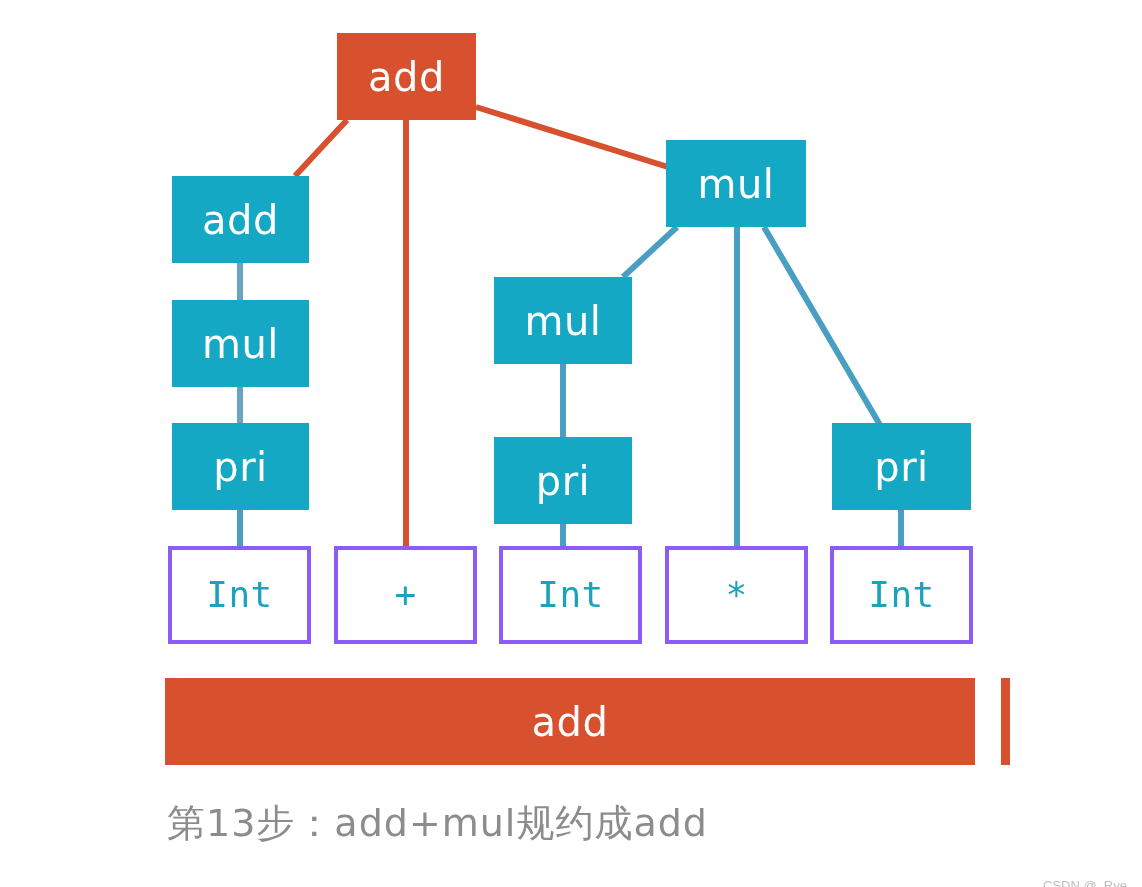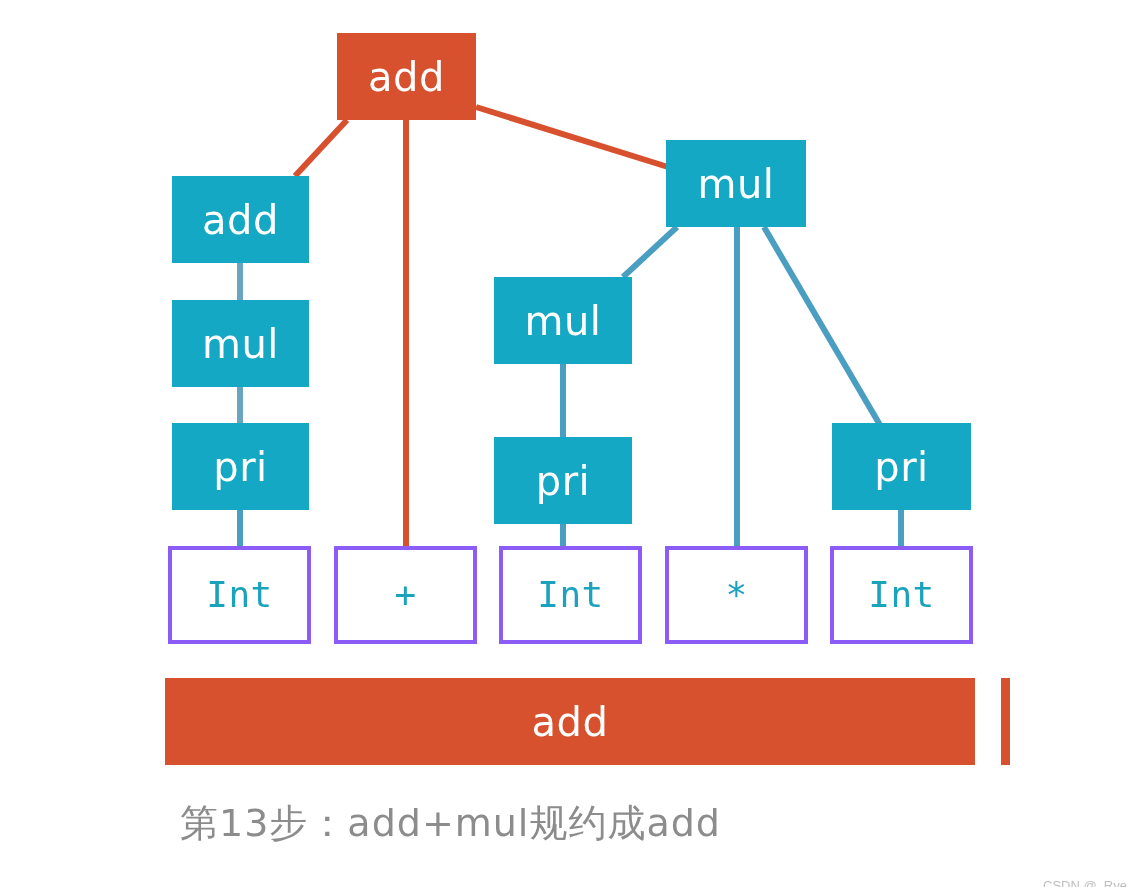--- a/index.html
+++ b/index.html
@@ -155,17 +155,17 @@
         <span class="node-label">Int</span>
       </div>
     </div>
 
   <div class="stack-bar" style="left: 165px; top: 678px; width: 810px; height: 87px;">
     <span class="node-label">add</span>
   </div>
 
   <div class="stack-cursor" style="left: 1001px; top: 678px; width: 9px; height: 87px;"></div>
 
-  <div class="caption" style="left: 180px; top: 798px;">第13步：add+mul规约成add</div>
+  <div class="caption" style="left: 167px; top: 798px;">第13步：add+mul规约成add</div>
 
   <div class="watermark" style="left: 1043px; top: 878px;">CSDN @_Rye_</div>
 
 </div>
 
 </body></html>

